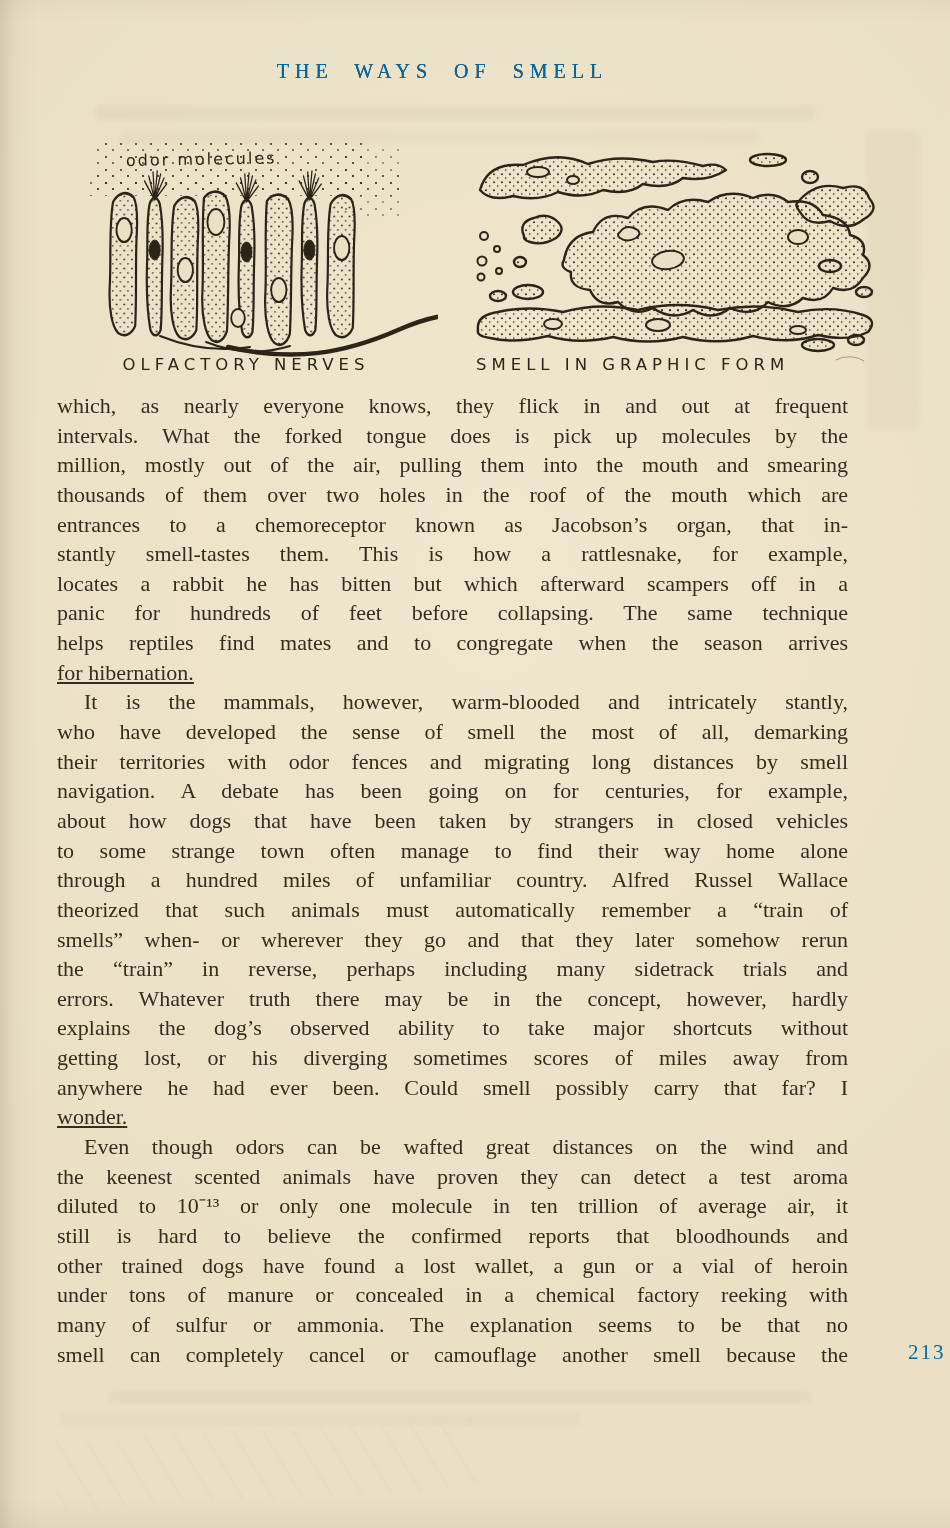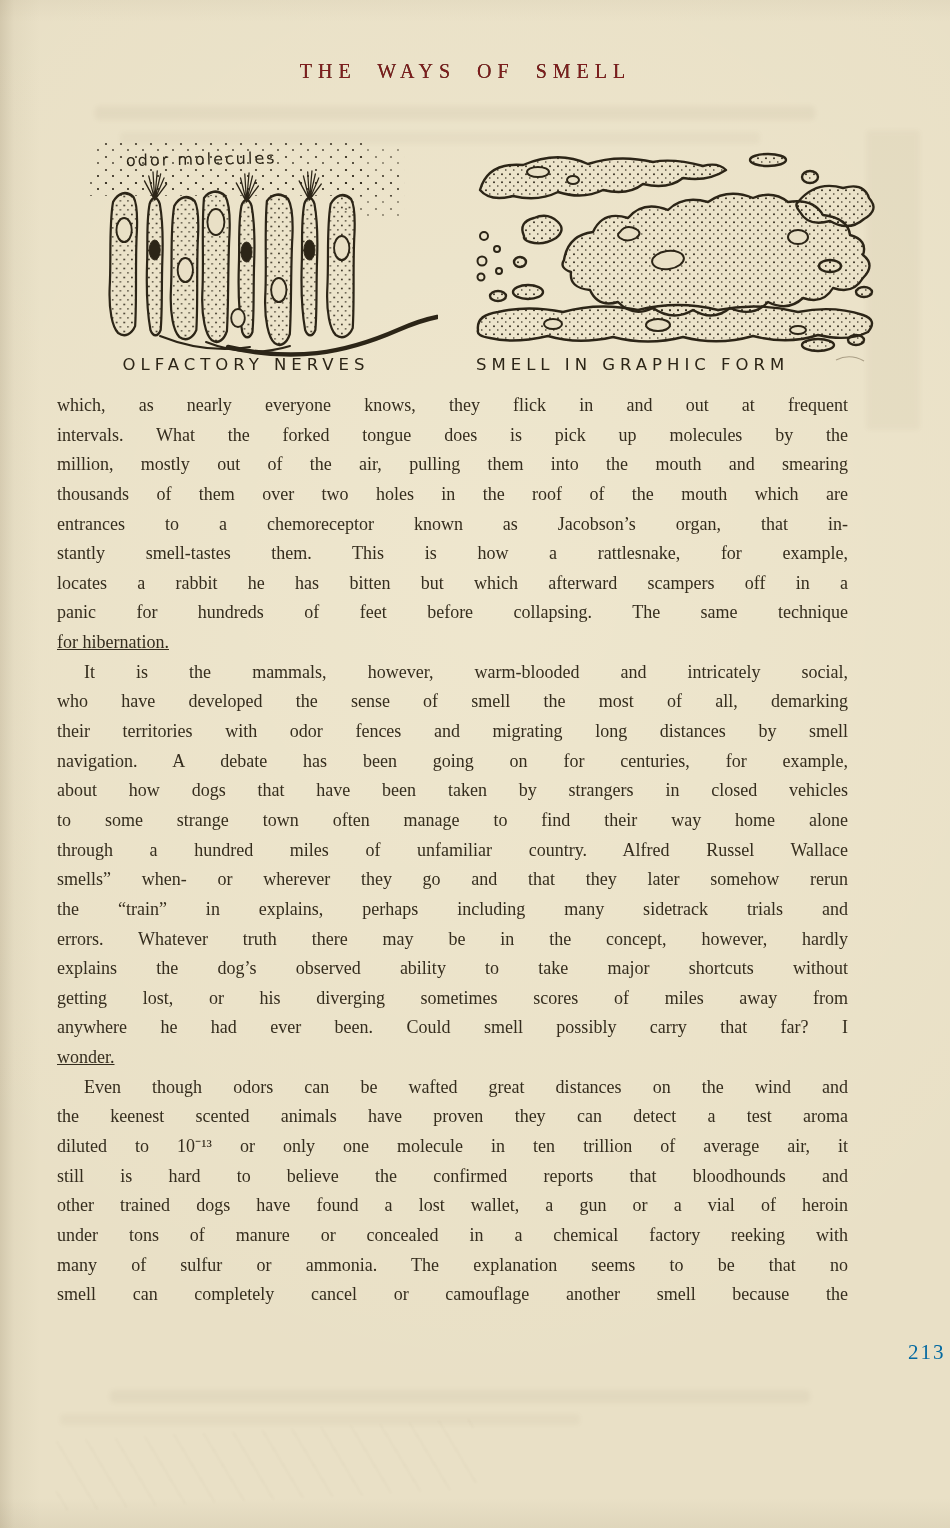--- a/index.html
+++ b/index.html
@@ -20,38 +20,38 @@
   .ghost{
     position:absolute;background:#6b5a3a;opacity:.055;filter:blur(2.5px);
     border-radius:4px;pointer-events:none;
   }
   .scratches{
     position:absolute;left:55px;top:1430px;width:420px;height:70px;opacity:.10;
     background:repeating-linear-gradient(62deg, rgba(0,0,0,0) 0 9px, rgba(92,76,50,.55) 9px 10px, rgba(0,0,0,0) 10px 26px);
     filter:blur(1px);transform:rotate(-3deg);pointer-events:none;
   }
   .page-title{
-    position:absolute;left:70px;top:60px;width:791px;
+    position:absolute;left:47px;top:60px;width:791px;
     text-align:center;font-size:20px;letter-spacing:6px;word-spacing:10px;
-    color:#7f1d1d;text-shadow:0 0 .5px #3a3122;
+    color:#0369a1;text-shadow:0 0 .5px #3a3122;
   }
   .fig{position:absolute;}
   .fig-left{left:88px;top:140px;}
   .fig-right{left:468px;top:140px;}
   .ink{stroke:#2c2517;fill:none;stroke-linecap:round;stroke-linejoin:round;}
   .cell{fill:url(#stip);stroke:#2c2517;stroke-width:2.6;stroke-linejoin:round;}
   .nuc{fill:#e9e0c6;stroke:#2c2517;stroke-width:2.2;}
   .rnuc{fill:#2c2517;stroke:#2c2517;stroke-width:1;}
   .cil{stroke:#2c2517;stroke-width:1.5;fill:none;stroke-linecap:round;}
   .blob{fill:url(#stip2);stroke:#2c2517;stroke-width:2.4;stroke-linejoin:round;}
   .hole{fill:#e9e0c6;stroke:#2c2517;stroke-width:2;}
   .figtext{fill:#2c2517;font-family:"DejaVu Sans", sans-serif;}
   .body-text{
     position:absolute;left:57px;top:391px;width:791px;
-    font-size:18px;color:#352d1e;
+    font-size:22px;color:#352d1e;
   }
   .line{
     height:29.65px;line-height:29.65px;
     text-align:justify;text-align-last:justify;
     white-space:normal;
   }
   .line.last{text-align-last:left;text-decoration:underline;}
   .line.indent{text-indent:27px;}
   .page-number{
     position:absolute;left:908px;top:1340px;width:70px;
@@ -172,30 +172,32 @@
 
 <div class="body-text">
     <div class="line">which, as nearly everyone knows, they flick in and out at frequent</div>
     <div class="line">intervals. What the forked tongue does is pick up molecules by the</div>
     <div class="line">million, mostly out of the air, pulling them into the mouth and smearing</div>
     <div class="line">thousands of them over two holes in the roof of the mouth which are</div>
     <div class="line">entrances to a chemoreceptor known as Jacobson’s organ, that in-</div>
     <div class="line">stantly smell-tastes them. This is how a rattlesnake, for example,</div>
     <div class="line">locates a rabbit he has bitten but which afterward scampers off in a</div>
     <div class="line">panic for hundreds of feet before collapsing. The same technique</div>
+    <div class="line">helps reptiles find mates and to congregate when the season arrives</div>
     <div class="line last">for hibernation.</div>
-    <div class="line indent">It is the mammals, however, warm-blooded and intricately social,</div>
+    <div class="line indent">It is the mammals, however, warm-blooded and intricately stantly,</div>
     <div class="line">who have developed the sense of smell the most of all, demarking</div>
     <div class="line">their territories with odor fences and migrating long distances by smell</div>
     <div class="line">navigation. A debate has been going on for centuries, for example,</div>
     <div class="line">about how dogs that have been taken by strangers in closed vehicles</div>
     <div class="line">to some strange town often manage to find their way home alone</div>
     <div class="line">through a hundred miles of unfamiliar country. Alfred Russel Wallace</div>
+    <div class="line">theorized that such animals must automatically remember a “train of</div>
     <div class="line">smells” when- or wherever they go and that they later somehow rerun</div>
-    <div class="line">the “train” in explains, perhaps including many sidetrack trials and</div>
+    <div class="line">the “train” in reverse, perhaps including many sidetrack trials and</div>
     <div class="line">errors. Whatever truth there may be in the concept, however, hardly</div>
     <div class="line">explains the dog’s observed ability to take major shortcuts without</div>
     <div class="line">getting lost, or his diverging sometimes scores of miles away from</div>
     <div class="line">anywhere he had ever been. Could smell possibly carry that far? I</div>
     <div class="line last">wonder.</div>
     <div class="line indent">Even though odors can be wafted great distances on the wind and</div>
     <div class="line">the keenest scented animals have proven they can detect a test aroma</div>
     <div class="line">diluted to 10⁻¹³ or only one molecule in ten trillion of average air, it</div>
     <div class="line">still is hard to believe the confirmed reports that bloodhounds and</div>
     <div class="line">other trained dogs have found a lost wallet, a gun or a vial of heroin</div>

